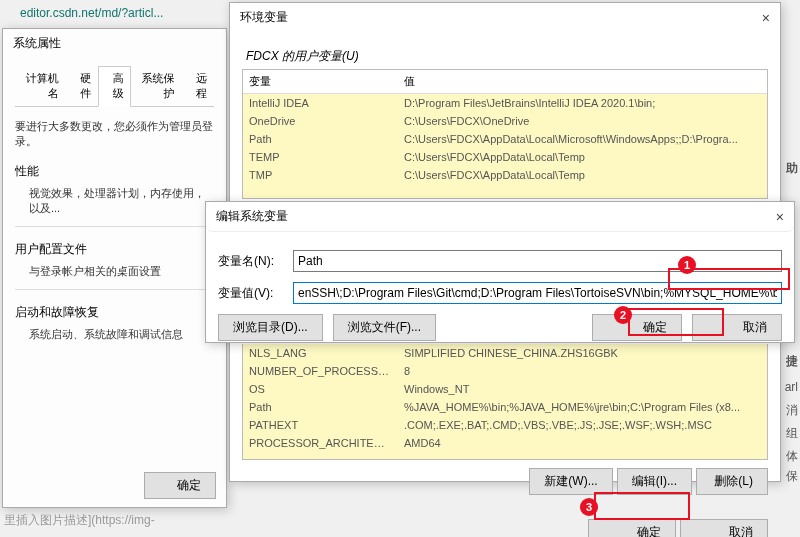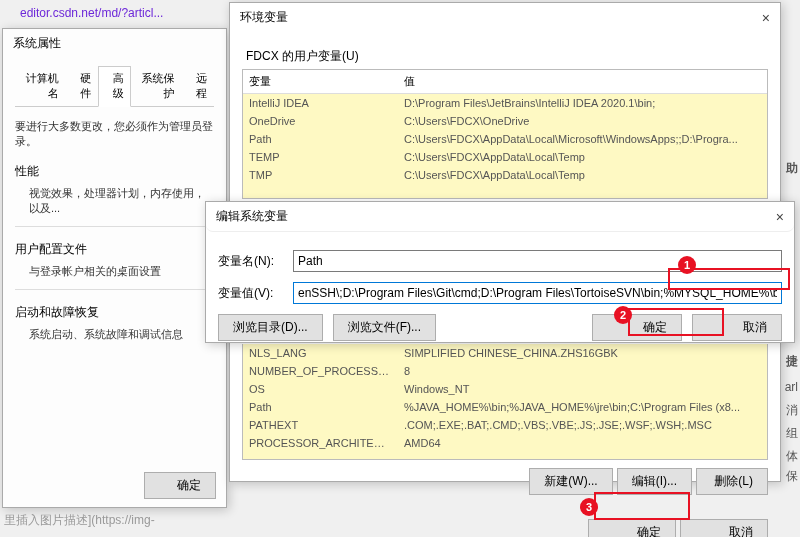--- a/index.html
+++ b/index.html
@@ -15,21 +15,21 @@
 #sysprops .tabs { display: flex; border-bottom: 1px solid #ccc; text-align: right; }
 #sysprops .tab { padding: 4px 6px; border: 1px solid transparent; cursor: pointer; font-size: 11px; }
 #sysprops .tab.active { border: 1px solid #ccc; border-bottom: 1px solid #fff; background: #fff; margin-bottom: -1px; }
 #sysprops .section-title { margin-top: 14px; }
 #sysprops .section-text { margin: 6px 0 6px 14px; color: #333; font-size: 11px; }
 #sysprops hr { border: none; border-top: 1px solid #ddd; margin: 10px 0; }
 #sysprops .ok-row { position: absolute; bottom: 8px; right: 10px; }
 
 
 #envvars { left: 229px; top: 2px; width: 552px; height: 480px; }
-#envvars .group-label { margin: 8px 0 4px 4px; }
+#envvars .group-label { margin: 8px 0 4px 4px; font-style: italic; }
 .varlist { border: 1px solid #bbb; background: #fef9c3; height: 130px; overflow: hidden; }
 .varlist-header { display: flex; background: #fff; border-bottom: 1px solid #ddd; }
 .varlist-header > div { padding: 4px 6px; font-size: 11px; }
 .varlist-row { display: flex; }
 .varlist-row > div { padding: 3px 6px; font-size: 11px; white-space: nowrap; overflow: hidden; text-overflow: ellipsis; color: #555; }
 .col-name { width: 155px; }
 .col-val { flex: 1; }
 .btn-row { display: flex; justify-content: flex-end; gap: 4px; margin-top: 8px; }
 .btn { min-width: 72px; padding: 4px 14px; border: 1px solid #adadad; background: #e1e1e1; cursor: pointer; text-align: right; font-size: 12px; }
 
@@ -39,21 +39,21 @@
 #editvar .form-row { display: flex; align-items: center; margin: 10px 0; }
 #editvar .form-row label { width: 75px; }
 #editvar .form-row input { flex: 1; padding: 2px 4px; border: 1px solid #7a7a7a; font-size: 12px; height: 22px; }
 #editvar .form-row input.highlight { border: 1px solid #0078d7; }
 #editvar .actions { display: flex; gap: 10px; align-items: center; }
 #editvar .actions .btn { min-width: 90px; }
 
 .callout { position: absolute; width: 18px; height: 18px; border-radius: 50%; background: #e81123; color: #fff; font-size: 11px; line-height: 18px; text-align: center; font-weight: bold; z-index: 50; }
 .hl-box { position: absolute; border: 2px solid #e81123; z-index: 40; pointer-events: none; }
 
-.addr-bar { position: absolute; top: 6px; left: 20px; color: #6d28d9; font-size: 12px; }
+.addr-bar { position: absolute; top: 6px; left: 20px; color: #0f766e; font-size: 12px; }
 .placeholder-text { position: absolute; bottom: 8px; left: 4px; color: #999; font-size: 12px; }
 .side-text { position: absolute; right: 2px; color: #555; font-size: 12px; }
 </style>
 </head>
 <body>
 
 <div class="addr-bar">editor.csdn.net/md/?articl...</div>
 
 <div id="sysprops" class="dialog">
   <div class="dialog-title">系统属性</div>

